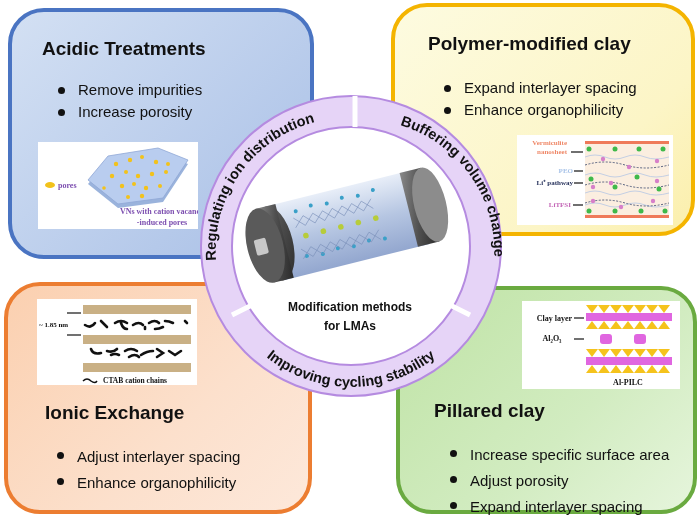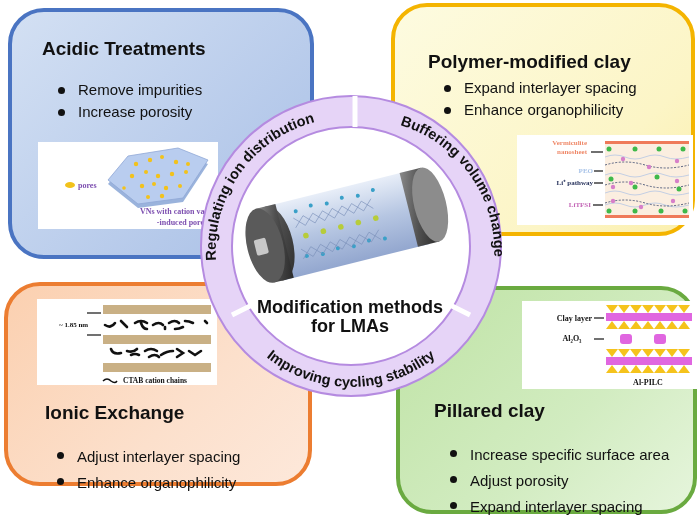--- a/index.html
+++ b/index.html
@@ -1,29 +1,29 @@
 <!DOCTYPE html>
 <html><head>
   <meta charset="utf-8">
   <style>
     html, body { margin:0; padding:0; background:#ffffff; }
     body { width:700px; height:521px; position:relative; overflow:hidden; font-family:"Liberation Sans", sans-serif; }
     .panel { position:absolute; box-sizing:border-box; border-radius:36px; border-style:solid; border-width:4px; }
     .p-blue { left:8px; top:8px; width:306px; height:251px; border-color:#4a74c2; background:linear-gradient(135deg,#d3e0f3 0%,#b5c9ea 70%,#a9bfe6 100%); }
     .p-yellow { left:391px; top:3px; width:304px; height:233px; border-color:#f4b400; background:linear-gradient(135deg,#fdfbe0 0%,#fcf5c6 70%,#fbefac 100%); }
-    .p-orange { left:4px; top:282px; width:308px; height:204px; border-color:#ec7d31; background:linear-gradient(135deg,#fbd0b0 0%,#fce0cc 60%,#fde8da 100%); }
+    .p-orange { left:4px; top:282px; width:308px; height:232px; border-color:#ec7d31; background:linear-gradient(135deg,#fbd0b0 0%,#fce0cc 60%,#fde8da 100%); }
     .p-green { left:396px; top:286px; width:301px; height:228px; border-color:#6aaa40; background:linear-gradient(135deg,#bfe3a5 0%,#d2ecc1 60%,#e6f5dc 100%); }
     .ptitle { position:absolute; font-weight:bold; font-size:19px; color:#111; white-space:nowrap; }
     ul.bl { position:absolute; margin:12px; padding:0; list-style:none; font-size:15px; color:#111; }
     ul.bl li { position:relative; padding-left:24px; line-height:22px; white-space:nowrap; }
     ul.bl li::before { content:""; position:absolute; left:4px; top:8px; width:7px; height:7px; border-radius:50%; background:#111; }
-    .fig { position:absolute; background:#fff;padding-left:20px; }
+    .fig { position:absolute; background:#fff; }
     .fig svg { width:100%; height:100%; display:block; }
     #ring { position:absolute; left:0; top:0; width:700px; height:521px; pointer-events:none; }
-    .center-text { position:absolute; left:250px; top:298px; width:200px; text-align:center; font-weight:bold; font-size:18px; line-height:19px; color:#111; }
+    .center-text { position:absolute; left:250px; top:298px; width:200px; text-align:center; font-weight:bold; font-size:12px; line-height:19px; color:#111; }
   </style>
 </head>
 <body>
 
 <div class="panel p-blue">
   <div class="ptitle" style="left:30px;top:26px;">Acidic Treatments</div>
   <ul class="bl" style="left:30px;top:55px;">
     <li>Remove impurities</li>
     <li>Increase porosity</li>
   </ul>
@@ -52,21 +52,21 @@
       </g>
       <ellipse cx="12" cy="43" rx="5" ry="3" fill="#f2c21b"></ellipse>
       <text x="20" y="46" font-family="Liberation Serif, serif" font-size="8" font-weight="bold" fill="#7d4fb0">pores</text>
       <text x="124" y="72" text-anchor="middle" font-family="Liberation Serif, serif" font-size="8" font-weight="bold" fill="#7d4fb0">VNs with cation vacancy</text>
       <text x="124" y="83" text-anchor="middle" font-family="Liberation Serif, serif" font-size="8" font-weight="bold" fill="#7d4fb0">-induced pores</text>
     </svg>
   </div>
 </div>
 
 <div class="panel p-yellow">
-  <div class="ptitle" style="left:33px;top:44px;">Polymer-modified clay</div>
+  <div class="ptitle" style="left:33px;top:26px;">Polymer-modified clay</div>
   <ul class="bl" style="left:33px;top:58px;">
     <li>Expand interlayer spacing</li>
     <li>Enhance organophilicity</li>
   </ul>
   <div class="fig" style="left:122px;top:128px;width:156px;height:90px;">
     <svg viewBox="0 0 156 90">
       <rect x="68" y="8" width="84" height="74" fill="#fbeee0"></rect>
       <rect x="68" y="6" width="84" height="3" fill="#ef7a5a"></rect>
       <rect x="68" y="80" width="84" height="3" fill="#ef7a5a"></rect>
       <g fill="none" stroke="#c4cfe4" stroke-width="1">

